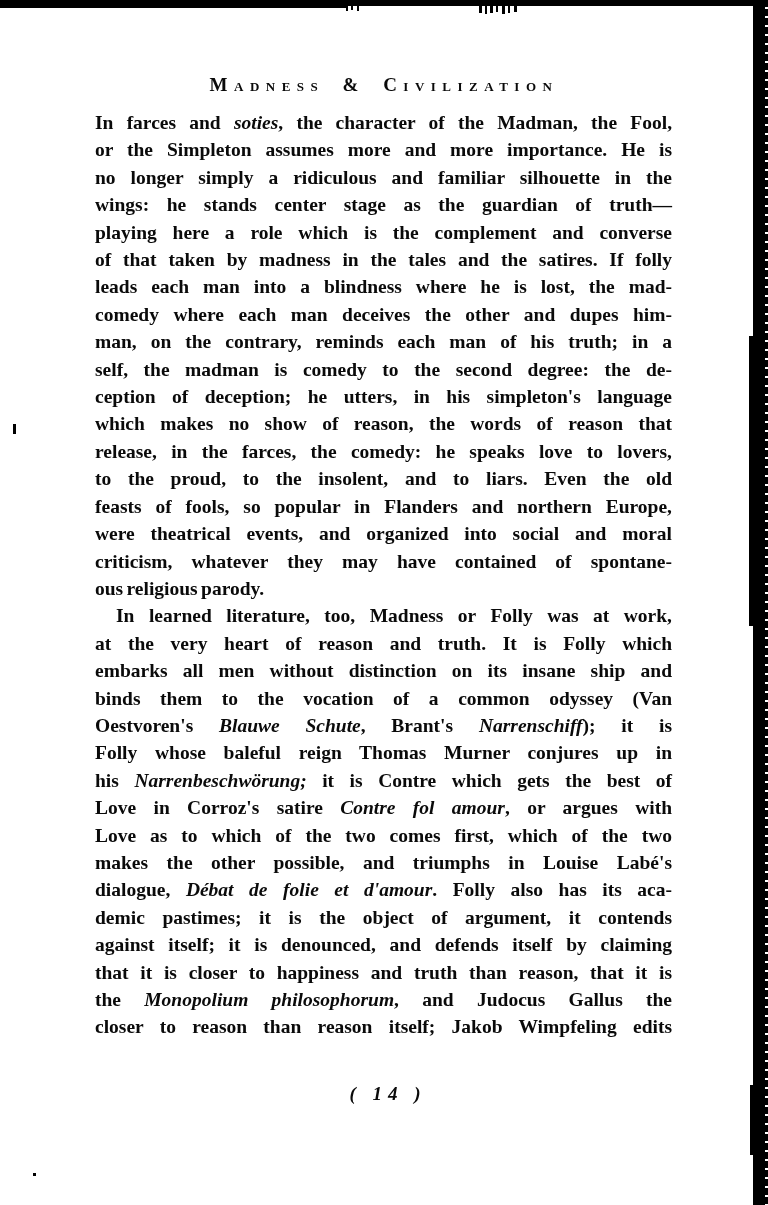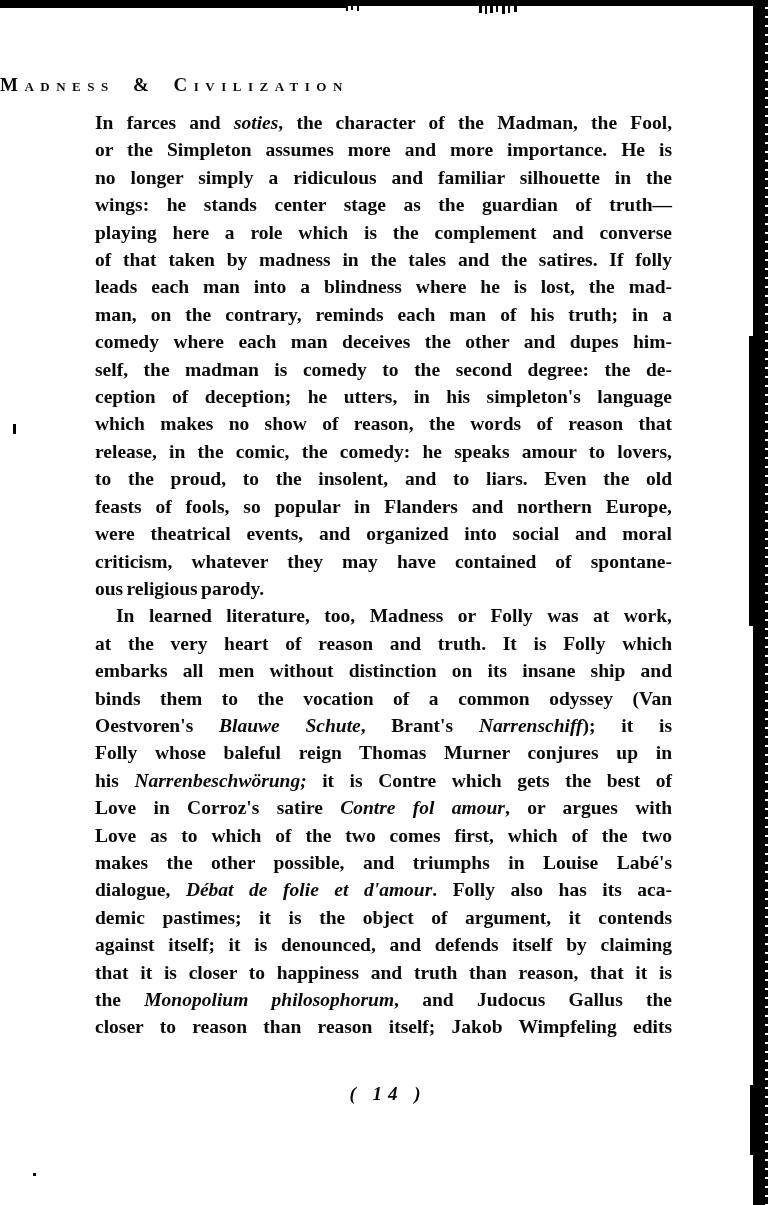--- a/index.html
+++ b/index.html
@@ -13,20 +13,21 @@
     background: #ffffff;
     overflow: hidden;
     color: #0a0a0a;
   }
 
   .running-head {
     position: absolute;
     top: 74px;
     left: 0;
     width: 100%;
+    text-align: center;
     font-variant: small-caps;
     font-weight: bold;
     font-size: 19px;
     letter-spacing: 6.5px;
     word-spacing: 7px;
   }
 
   .text-block {
     position: absolute;
     top: 109px;
@@ -109,26 +110,26 @@
 
   <div class="text-block">
       <div>
         <div class="text-line"><span>In farces and </span><em>soties</em><span>, the character of the Madman, the Fool,</span></div>
         <div class="text-line"><span>or the Simpleton assumes more and more importance. He is</span></div>
         <div class="text-line"><span>no longer simply a ridiculous and familiar silhouette in the</span></div>
         <div class="text-line"><span>wings: he stands center stage as the guardian of truth—</span></div>
         <div class="text-line"><span>playing here a role which is the complement and converse</span></div>
         <div class="text-line"><span>of that taken by madness in the tales and the satires. If folly</span></div>
         <div class="text-line"><span>leads each man into a blindness where he is lost, the mad-</span></div>
+        <div class="text-line"><span>comedy where each man deceives the other and dupes him-</span></div>
         <div class="text-line"><span>man, on the contrary, reminds each man of his truth; in a</span></div>
-        <div class="text-line"><span>comedy where each man deceives the other and dupes him-</span></div>
         <div class="text-line"><span>self, the madman is comedy to the second degree: the de-</span></div>
         <div class="text-line"><span>ception of deception; he utters, in his simpleton's language</span></div>
         <div class="text-line"><span>which makes no show of reason, the words of reason that</span></div>
-        <div class="text-line"><span>release, in the comic, the comedy: he speaks amour to lovers,</span></div>
+        <div class="text-line"><span>release, in the farces, the comedy: he speaks love to lovers,</span></div>
         <div class="text-line"><span>to the proud, to the insolent, and to liars. Even the old</span></div>
         <div class="text-line"><span>feasts of fools, so popular in Flanders and northern Europe,</span></div>
         <div class="text-line"><span>were theatrical events, and organized into social and moral</span></div>
         <div class="text-line"><span>criticism, whatever they may have contained of spontane-</span></div>
         <div class="text-line last-left"><span>ous religious parody.</span></div>
       </div>
       <div>
         <div class="text-line indent"><span>In learned literature, too, Madness or Folly was at work,</span></div>
         <div class="text-line"><span>at the very heart of reason and truth. It is Folly which</span></div>
         <div class="text-line"><span>embarks all men without distinction on its insane ship and</span></div>

